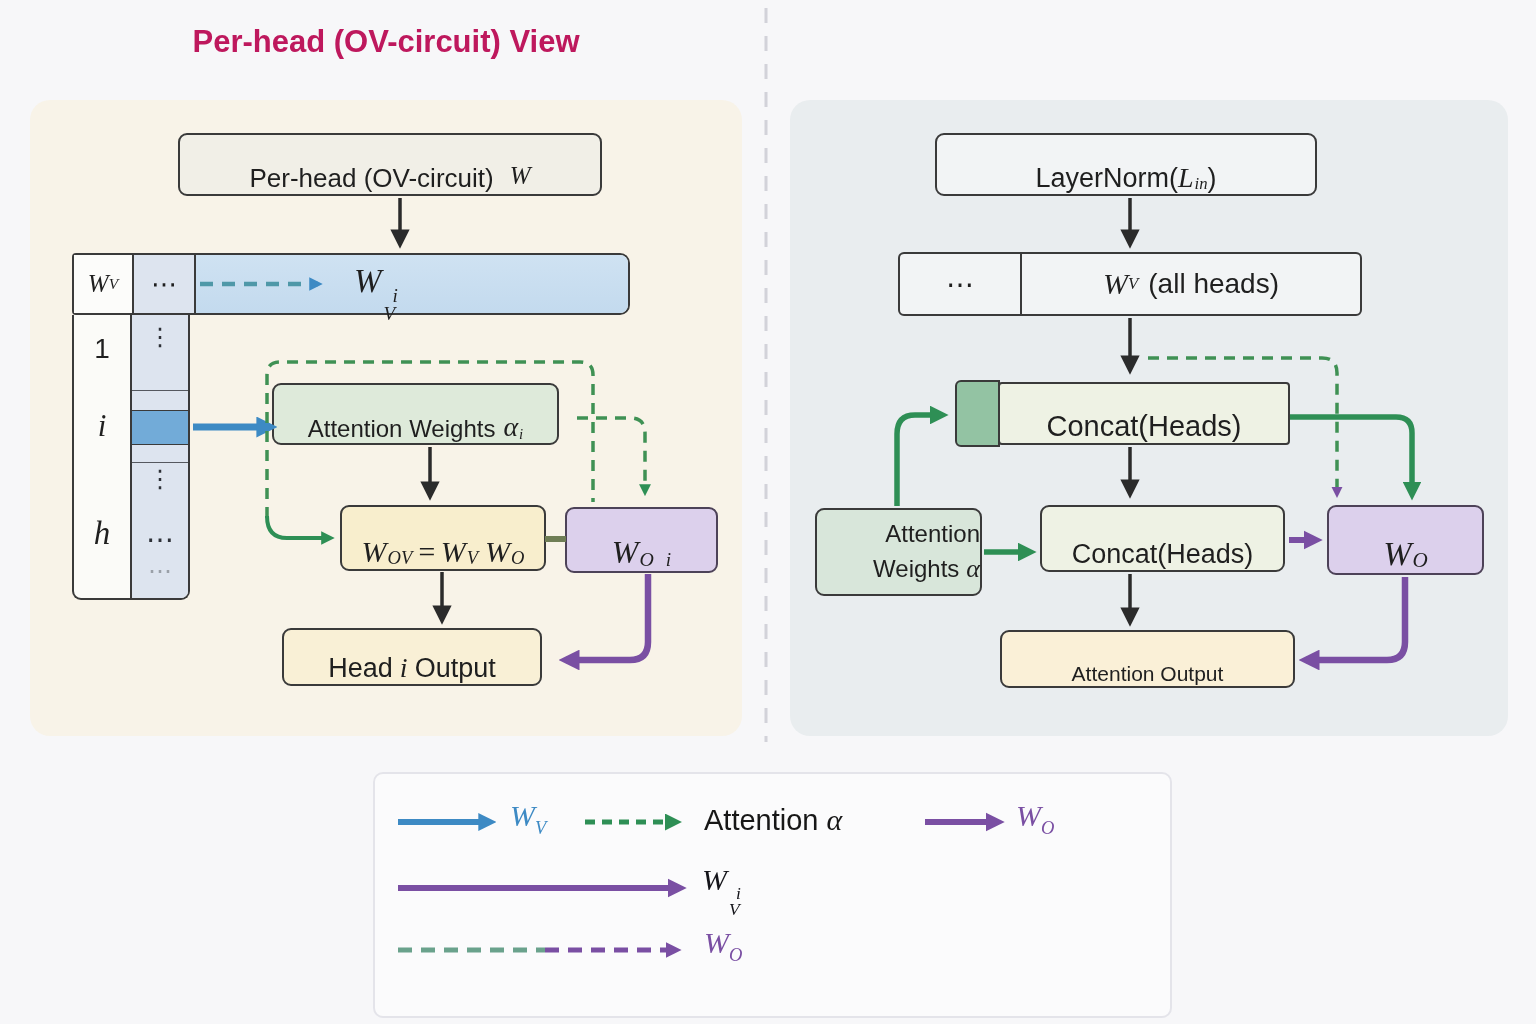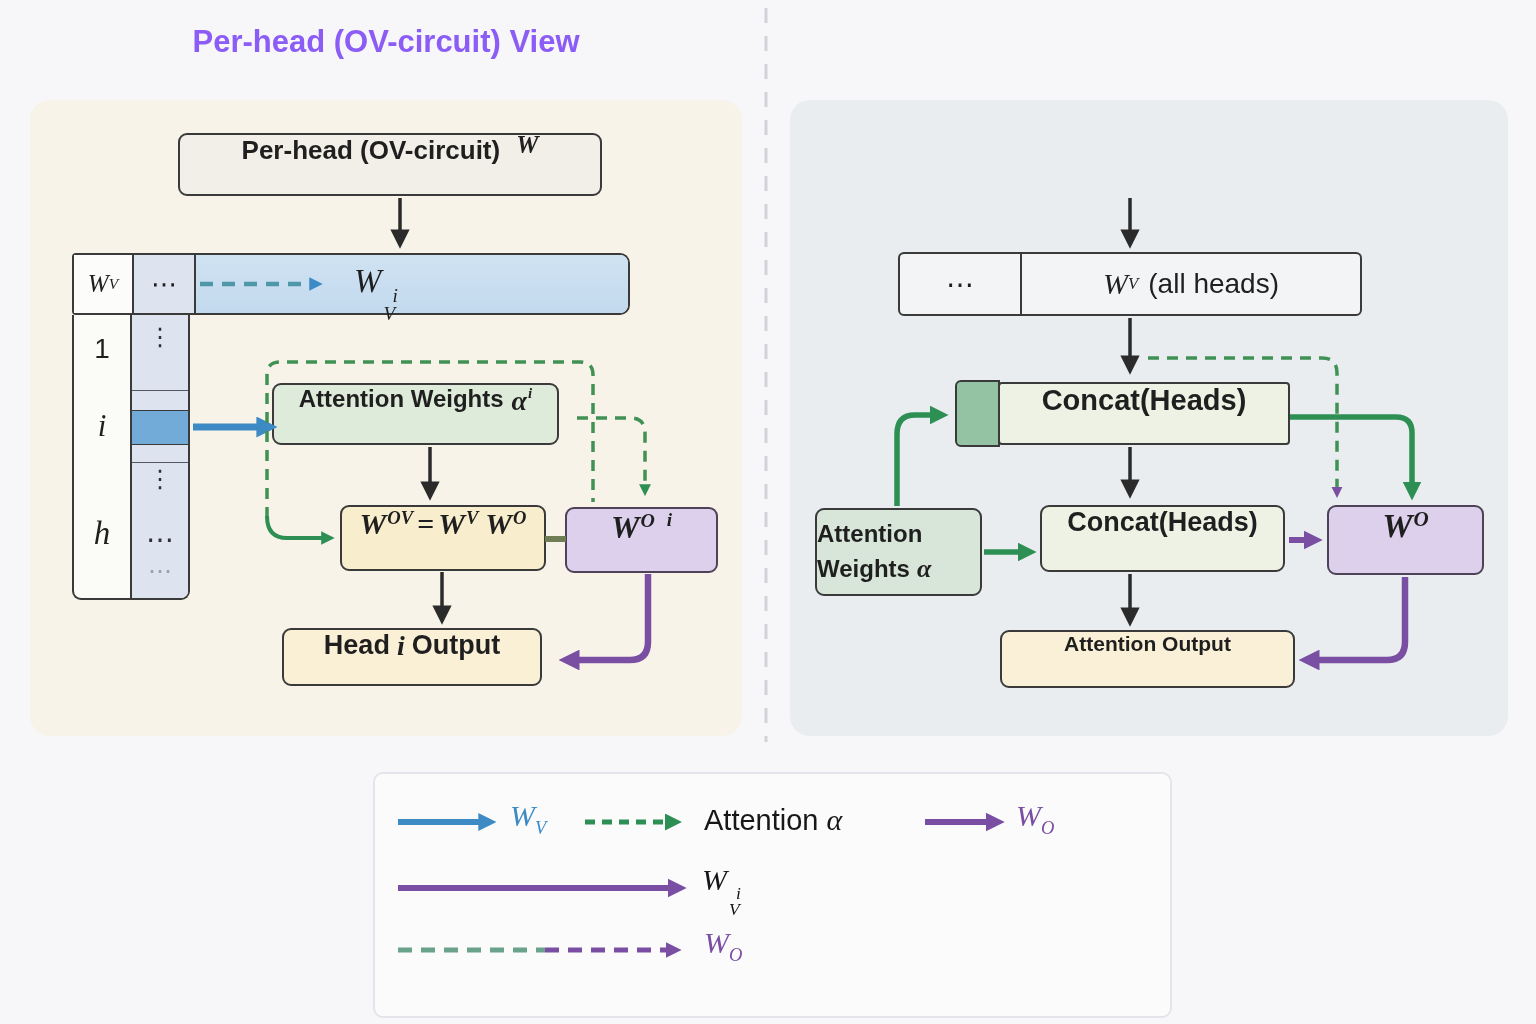--- a/index.html
+++ b/index.html
@@ -1,23 +1,23 @@
 <!DOCTYPE html>
 <html style="--blue: #3d8ac4; --teal: #4f98a8; --green: #2e8f55; --purple: #7a4fa3; --ink: #2b2b2b; --box_green: #deeada; --box_green_light: #eef2e4; --box_cream: #f8eecd; --box_purple: #dcd0ec; --box_blue: #cfe2f2; --tab_green: #93c3a3; --highlight_blue: #72abd8; --panel_left_bg: #f8f3e8; --panel_right_bg: #e9edef;"><head>
 <meta charset="utf-8">
 <style>
   html,body{margin:0;padding:0;background:#f7f7f9;}
   .stage{position:relative;width:1536px;height:1024px;overflow:hidden;
          font-family:"Liberation Sans",sans-serif;color:#1f1f1f;}
-  .title{position:absolute;top:24px;font-size:31px;font-weight:700;color:#8b5cf6;text-align:center;}
+  .title{position:absolute;top:24px;font-size:31px;font-weight:700;color:#be185d;text-align:center;}
   .panel{position:absolute;top:100px;height:636px;border-radius:20px;}
   .panel-left{left:30px;width:712px;background:var(--panel_left_bg);}
   .panel-right{left:790px;width:718px;background:var(--panel_right_bg);}
   .box{position:absolute;box-sizing:border-box;border:2px solid #3a3a3a;border-radius:9px;
-       display:flex;align-items:flex-start;justify-content:center;background:#f1efe7;font-weight:bold;}
+       display:flex;align-items:flex-end;justify-content:center;background:#f1efe7;}
   .math{font-family:"Liberation Serif","DejaVu Serif",serif;font-style:italic;}
   .box sub{font-size:0.62em;vertical-align:-0.45em;margin-left:1px;
            font-family:"Liberation Serif","DejaVu Serif",serif;font-style:italic;}
   .box sup{font-size:0.6em;vertical-align:0.55em;
            font-family:"Liberation Serif","DejaVu Serif",serif;font-style:italic;}
   .ss{display:inline-flex;flex-direction:column;align-items:flex-start;vertical-align:-0.5em;
       margin-left:2px;font-size:0.58em;line-height:1;
       font-family:"Liberation Serif","DejaVu Serif",serif;font-style:italic;}
   .ss .st{transform:translateX(9px);}
   .ss .sb{transform:translateY(-1px);}
@@ -155,20 +155,26 @@
       <sub>O</sub>
       <sup>i</sup>
   </div>
 
   <div class="box hout">
     <span>Head</span>
       <span class="math">i</span>
       <span>Output</span>
   </div>
 
+  <div class="box ln">
+    <span>LayerNorm(</span>
+      <span class="math">L</span>
+      <sub>in</sub>
+      <span>)</span>
+  </div>
 
   <div class="split">
     <div class="sp-c1">⋯</div>
     <div class="sp-c2">
       <span class="math">W</span>
         <sub style="font-size:0.6em;vertical-align:-0.45em;font-family:'Liberation Serif',serif;font-style:italic;">V</sub>
         <span style="width:10px;"></span>
         <span>(all heads)</span>
     </div>
   </div>

